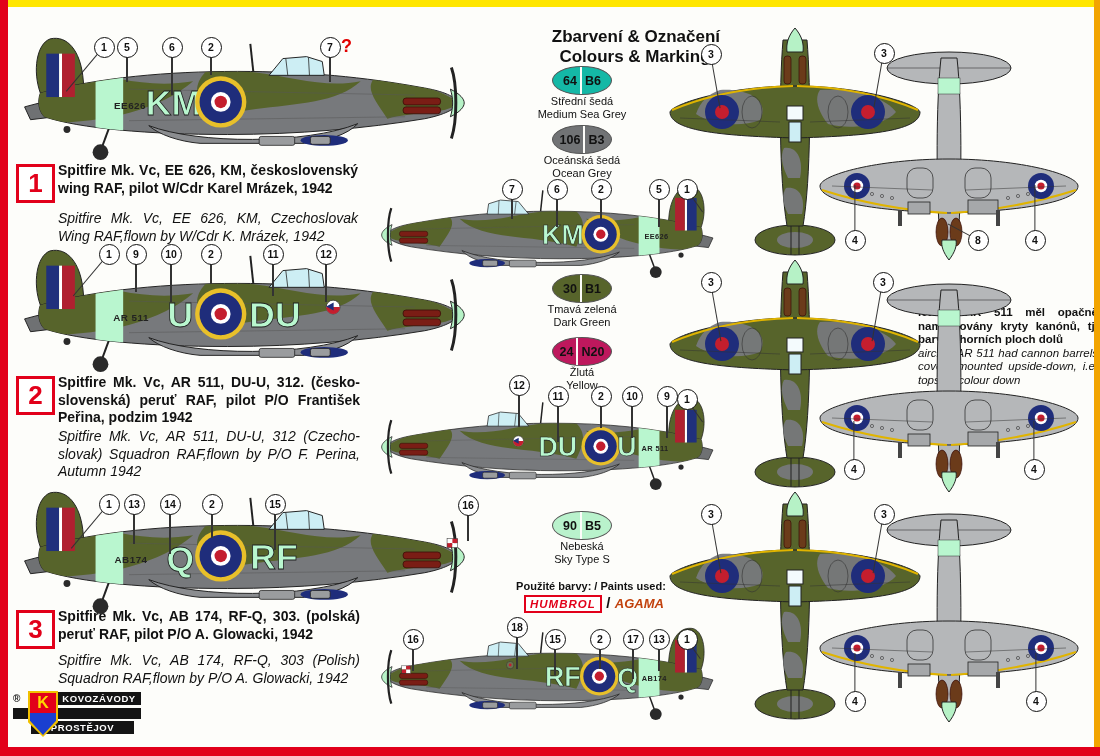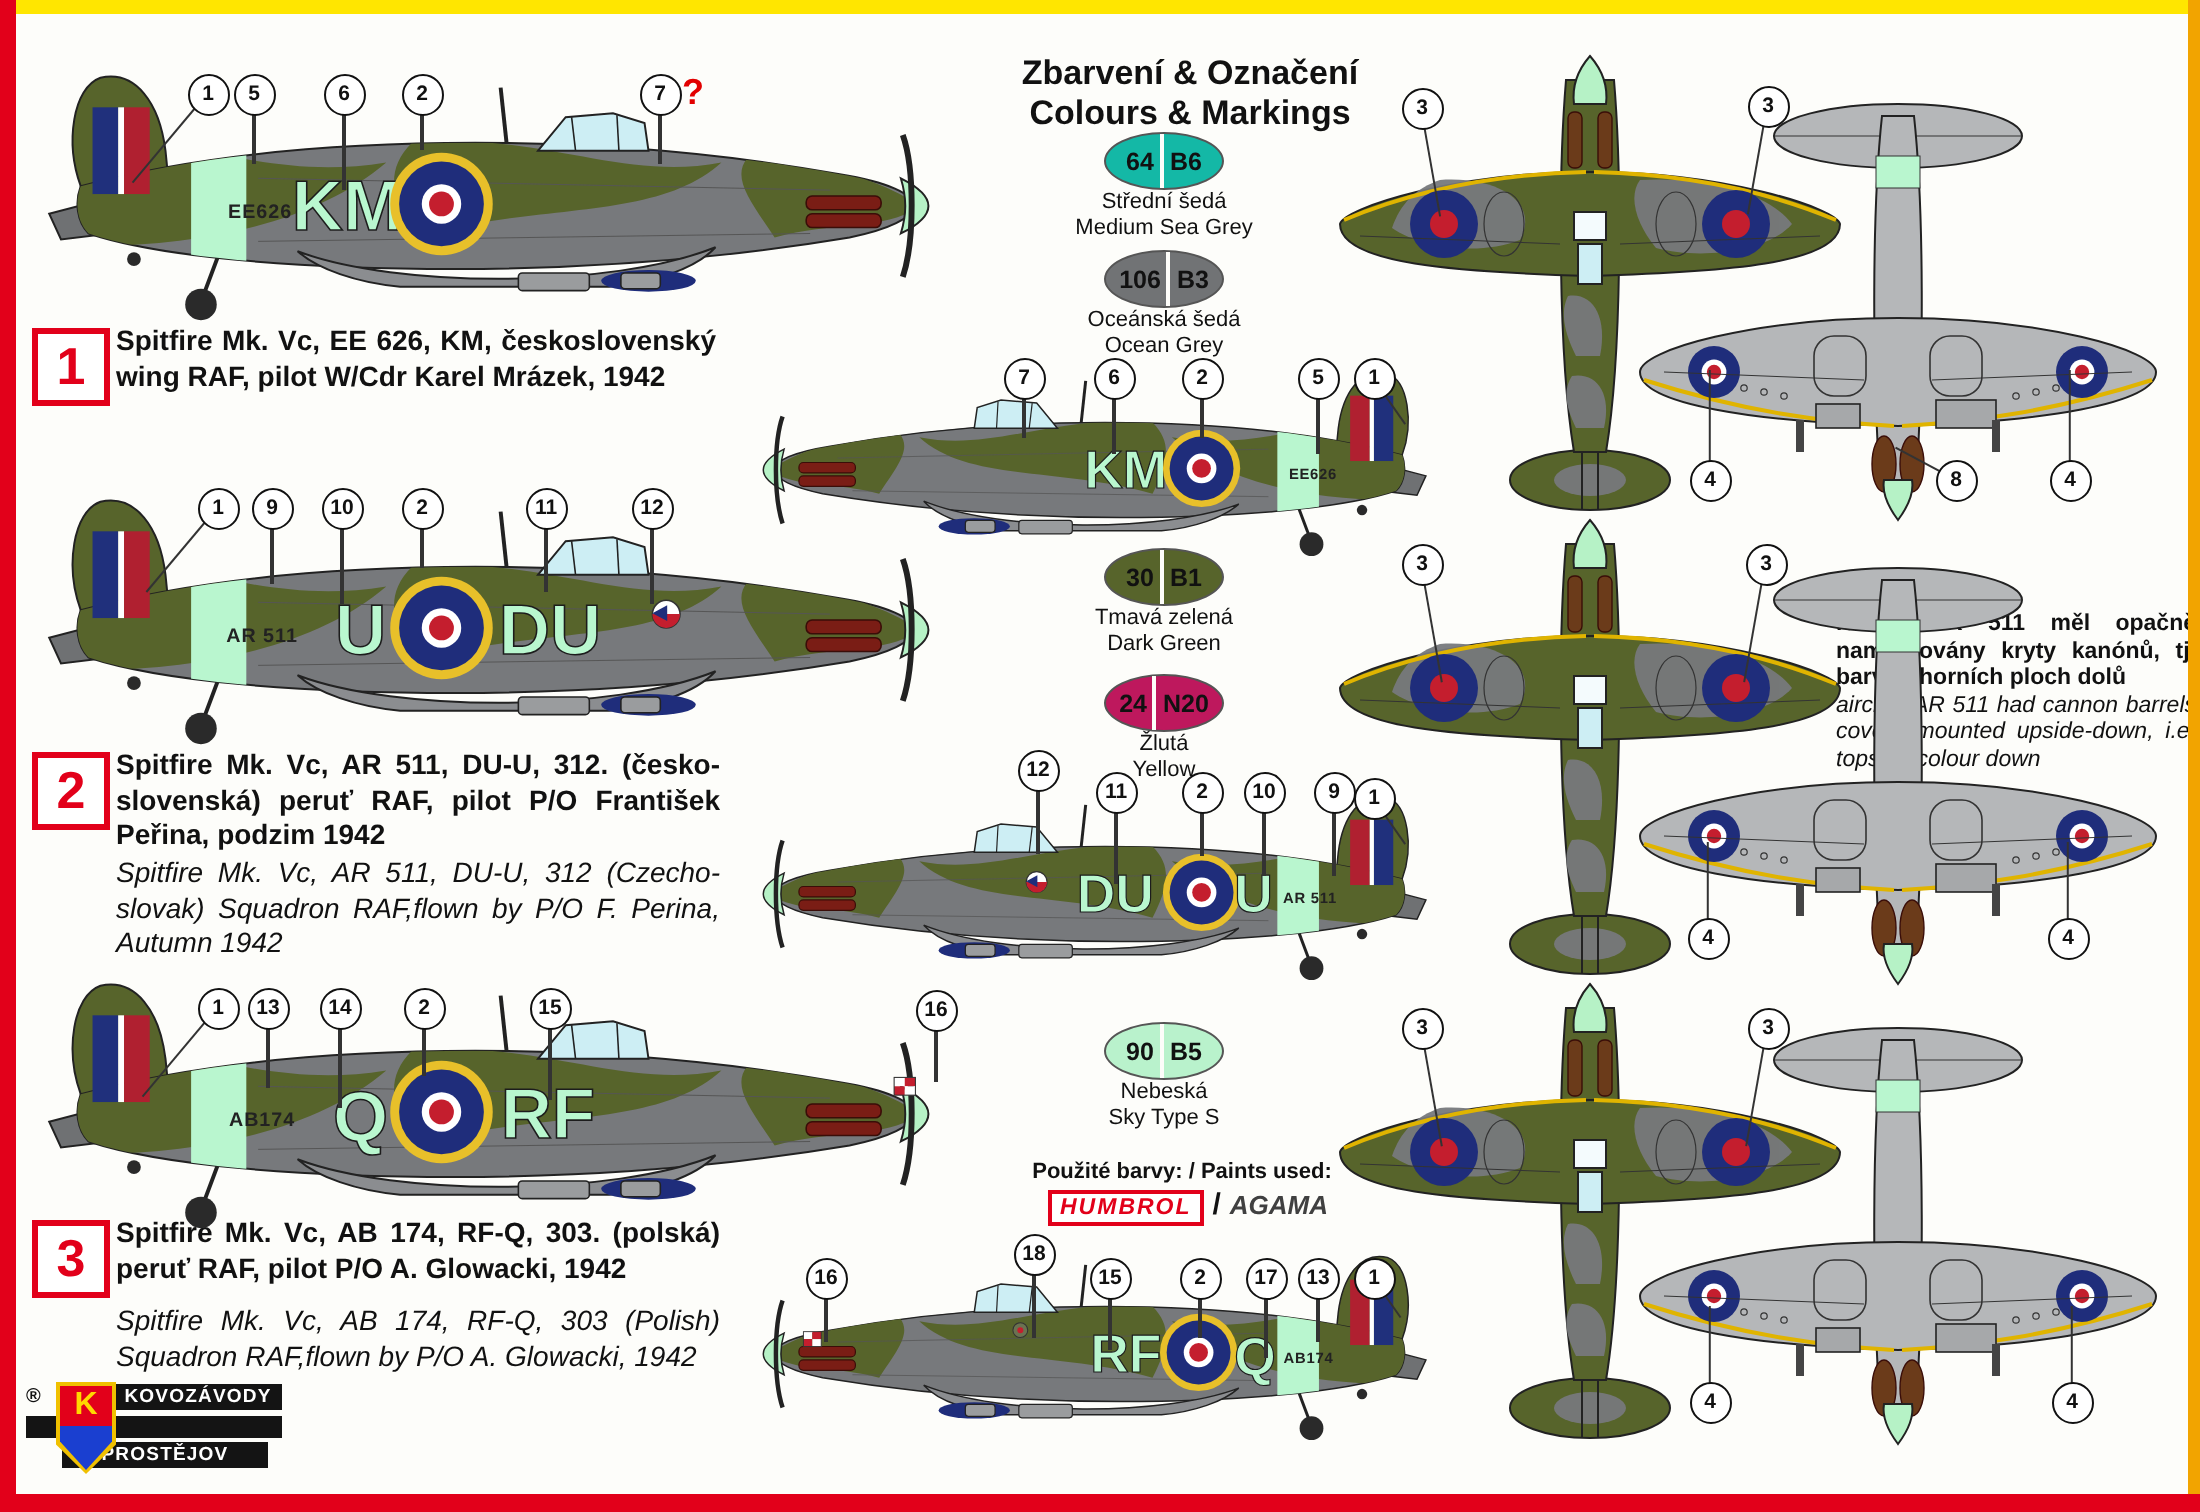--- a/index.html
+++ b/index.html
@@ -5,42 +5,42 @@
   html,body{margin:0;padding:0;background:#888;}
   #page{position:relative;width:1100px;height:756px;background:#fdfdfa;overflow:hidden;
         font-family:"Liberation Sans",sans-serif;color:#111;}
   .abs{position:absolute;}
   
   .b-top{left:0;top:0;width:1100px;height:7px;background:#ffe600;}
   .b-right{right:0;top:0;width:6px;height:756px;background:#f2a400;}
   .b-bottom{left:0;bottom:0;width:1100px;height:9px;background:#e2001a;}
   .b-left{left:0;top:0;width:8px;height:756px;background:#e2001a;z-index:9;}
   
-  .title{left:470px;top:27px;width:250px;text-align:center;font-weight:bold;
+  .title{left:470px;top:27px;width:250px;text-align:right;font-weight:bold;
          font-size:17px;line-height:20px;}
   
   .chip{position:absolute;width:116px;margin-left:-1px;text-align:center;}
   .chip-ellipse{width:58px;height:27px;margin:0 auto;border-radius:50%;
       border:1px solid #555;display:flex;align-items:center;justify-content:center;}
   .chip-code{font-weight:bold;font-size:12.5px;padding:0 3px;}
   .chip-div{width:2px;height:27px;background:#fdfdfa;}
   .chip-label{font-size:11px;line-height:12.5px;}
   
   .numbox{width:33px;height:33px;border:3px solid #e2001a;background:#fff;color:#e2001a;
       font-weight:bold;font-size:26px;display:flex;align-items:center;justify-content:center;}
   .entry-bold{font-weight:bold;font-size:14px;line-height:17.5px;text-align:justify;}
   .entry-italic{font-style:italic;font-size:14px;line-height:17.5px;text-align:justify;}
   
   .note-bold{font-weight:bold;font-size:11.5px;line-height:13.5px;text-align:justify;}
   .note-italic{font-style:italic;font-size:11.5px;line-height:13.5px;text-align:justify;}
   
   .paints-label{font-weight:bold;font-size:11px;}
   .humbrol{display:inline-block;border:2px solid #e2001a;background:#fff;color:#e2001a;
       font-weight:bold;font-style:italic;font-size:11.5px;letter-spacing:1px;padding:0 4px;line-height:14px;}
-  .agama{color:#404040;font-weight:bold;font-style:italic;font-size:13px;}
+  .agama{color:#c2410c;font-weight:bold;font-style:italic;font-size:13px;}
   .psep{font-weight:bold;font-size:15px;}
   
   .callout{position:absolute;width:21px;height:21px;margin:-10.5px 0 0 -10.5px;z-index:6;}
   .callout-line{position:absolute;left:50%;top:50%;width:1.4px;margin-left:-0.7px;
       background:#333;transform-origin:top center;}
   .callout-n{position:absolute;left:0;top:0;right:0;bottom:0;background:#fff;border:1.6px solid #111;
       border-radius:50%;display:flex;align-items:center;justify-content:center;
       font-weight:bold;font-size:10.5px;}
   .qmark{color:#e20000;font-weight:bold;font-size:18px;z-index:7;}
   
@@ -332,20 +332,21 @@
 
   <div class="abs paints-label" style="left:516px;top:580px;width:150px;text-align:center;">Použité barvy: / Paints used:</div>
   <div class="abs" style="left:524px;top:594px;width:160px;">
     <span class="humbrol">HUMBROL</span>
     <span class="psep">/</span>
     <span class="agama">AGAMA</span>
   </div>
 
   <div class="abs numbox" style="left:16px;top:164px;">1</div>
   <div class="abs entry-bold" style="left:58px;top:162px;width:300px;">Spitfire Mk. Vc, EE 626, KM, československý wing RAF, pilot W/Cdr Karel Mrázek,  1942</div>
+  <div class="abs entry-italic" style="left:58px;top:210px;width:300px;">Spitfire Mk. Vc, EE 626, KM, Czechoslovak Wing RAF,flown by W/Cdr K. Mrázek, 1942</div>
 
   <div class="abs numbox" style="left:16px;top:376px;">2</div>
   <div class="abs entry-bold" style="left:58px;top:374px;width:302px;">Spitfire Mk. Vc, AR 511, DU-U, 312. (česko-slovenská) peruť RAF, pilot P/O František Peřina, podzim 1942</div>
   <div class="abs entry-italic" style="left:58px;top:428px;width:302px;">Spitfire Mk. Vc, AR 511, DU-U, 312 (Czecho-slovak) Squadron RAF,flown by P/O F. Perina, Autumn 1942</div>
 
   <div class="abs numbox" style="left:16px;top:610px;">3</div>
   <div class="abs entry-bold" style="left:58px;top:608px;width:302px;">Spitfire Mk. Vc, AB 174, RF-Q, 303. (polská) peruť RAF, pilot P/O A. Glowacki, 1942</div>
   <div class="abs entry-italic" style="left:58px;top:652px;width:302px;">Spitfire Mk. Vc, AB 174, RF-Q, 303 (Polish) Squadron RAF,flown by P/O A. Glowacki, 1942</div>
 
   <div class="abs" style="left:918px;top:306px;width:180px;">

